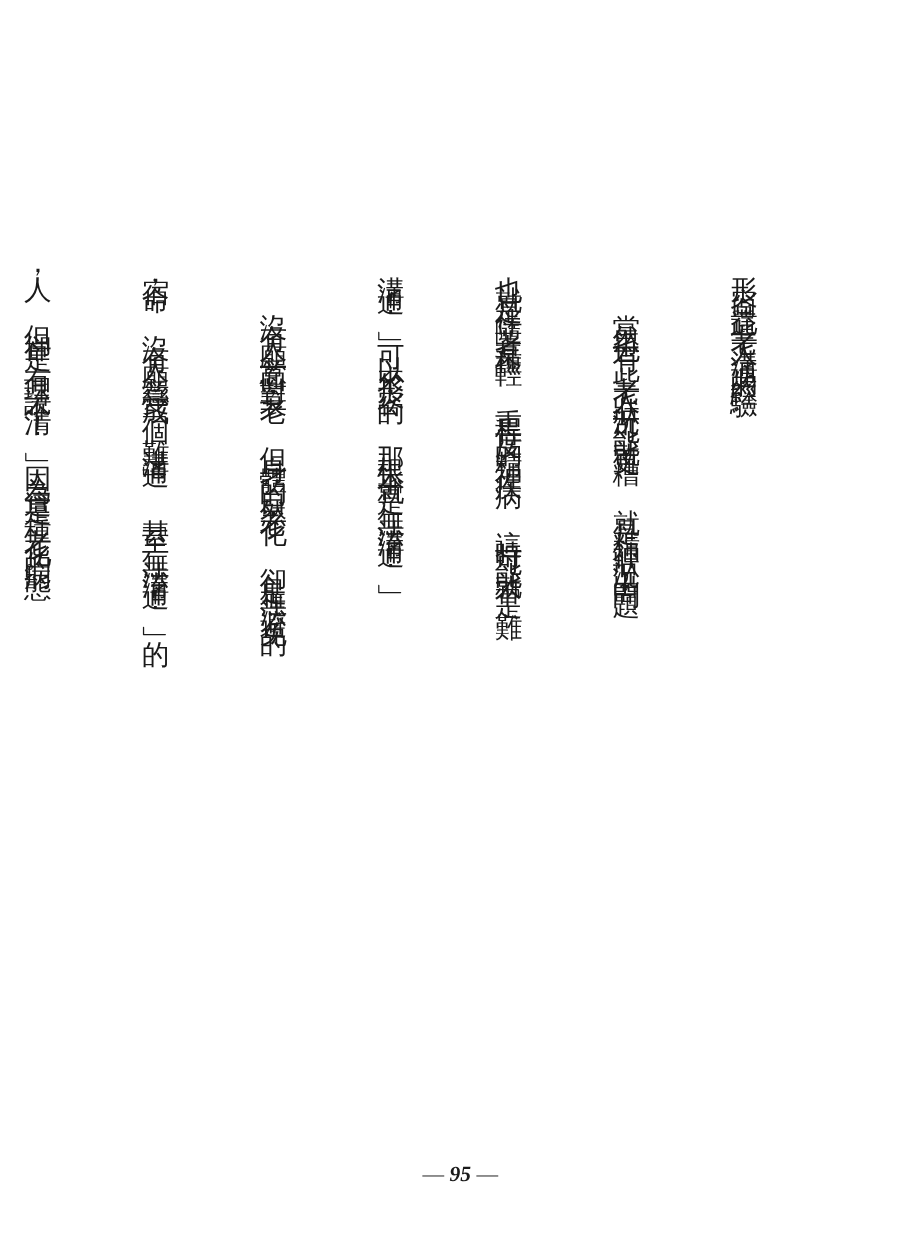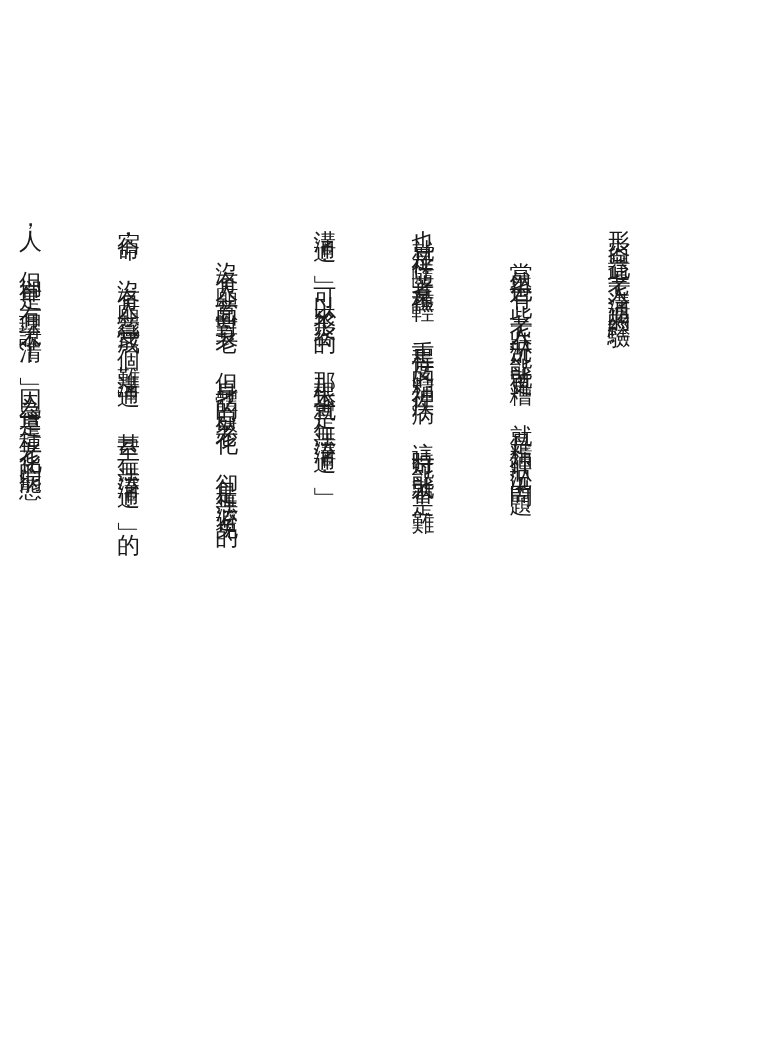--- a/index.html
+++ b/index.html
@@ -74,13 +74,18 @@
     
     
     
     
     
     
     
     
   </div>
 
+  <div class="page-number">
+    <span class="dash">—</span>
+    <span>95</span>
+    <span class="dash">—</span>
+  </div>
 </div>
 
 </body></html>

